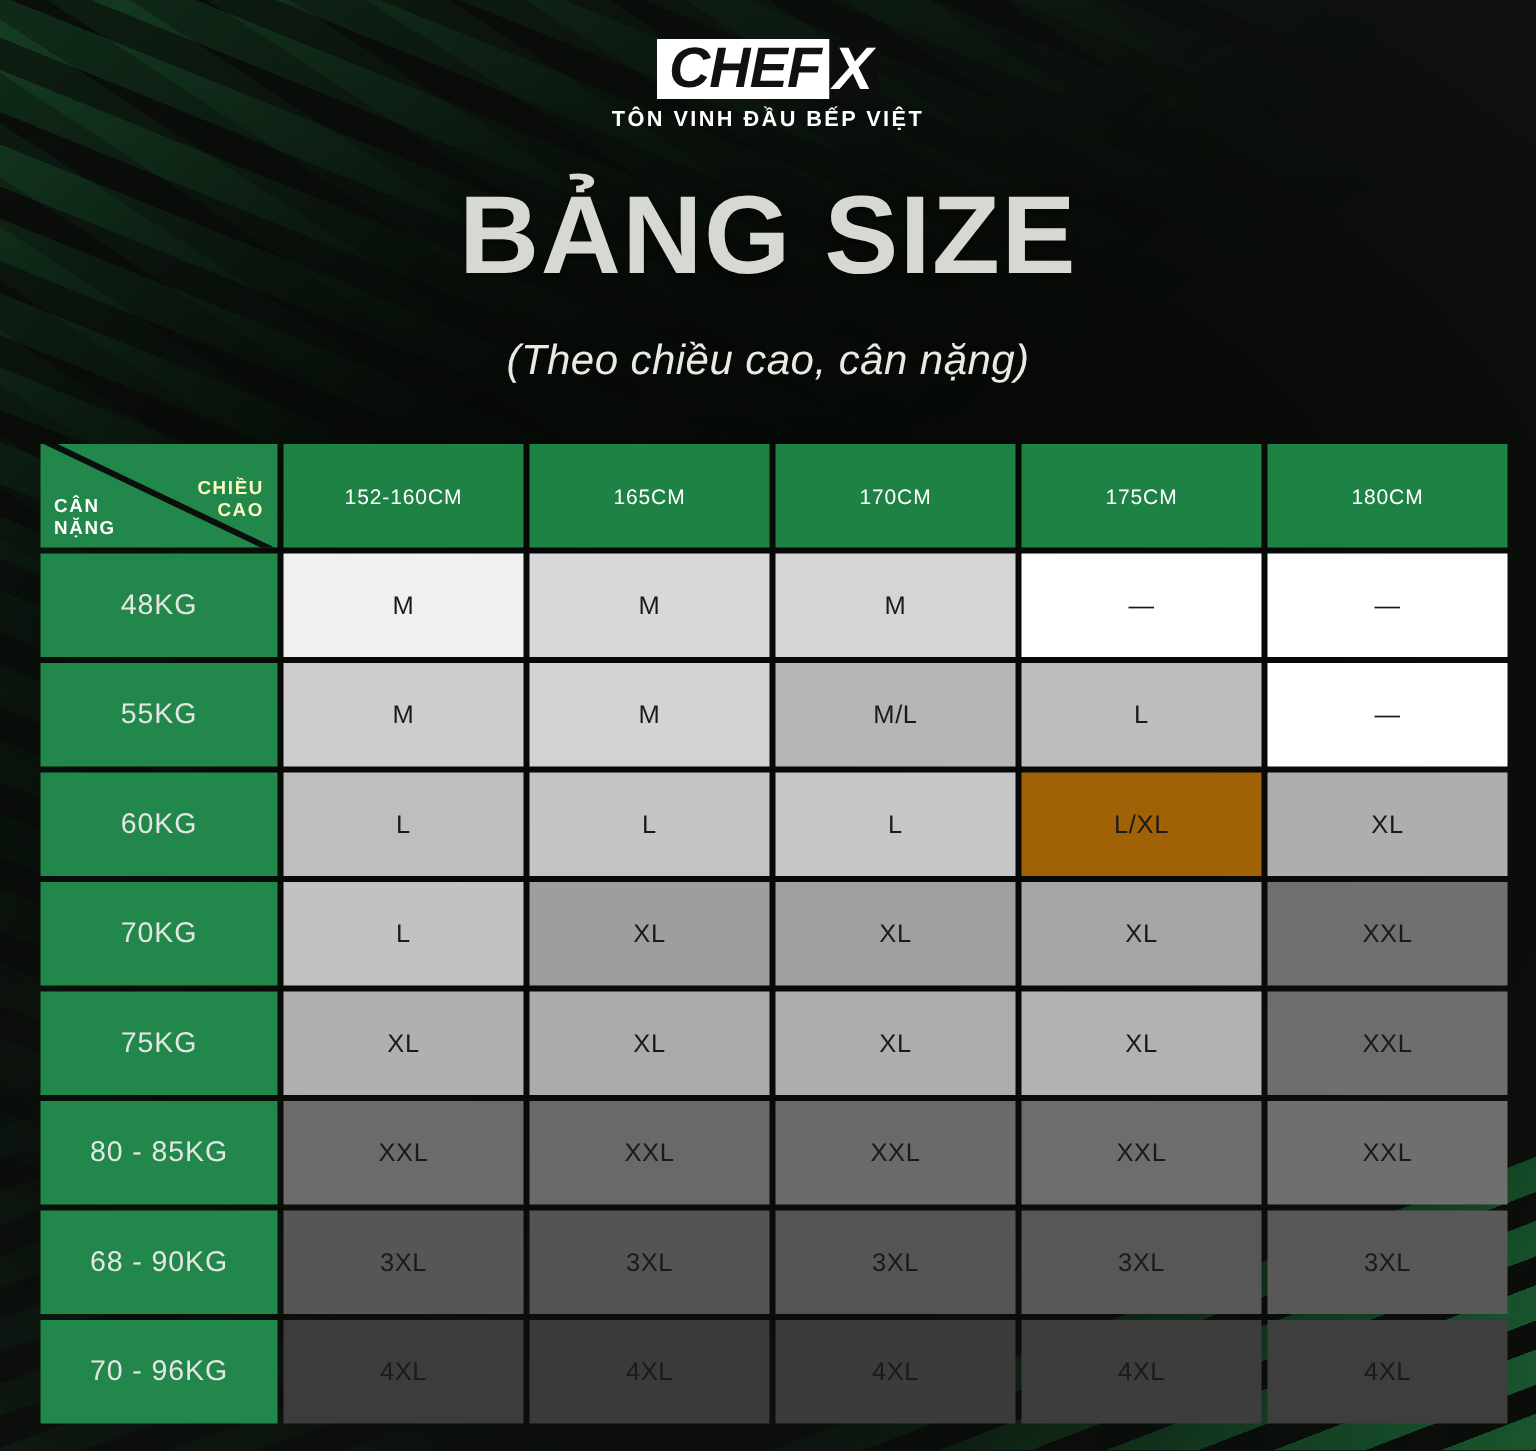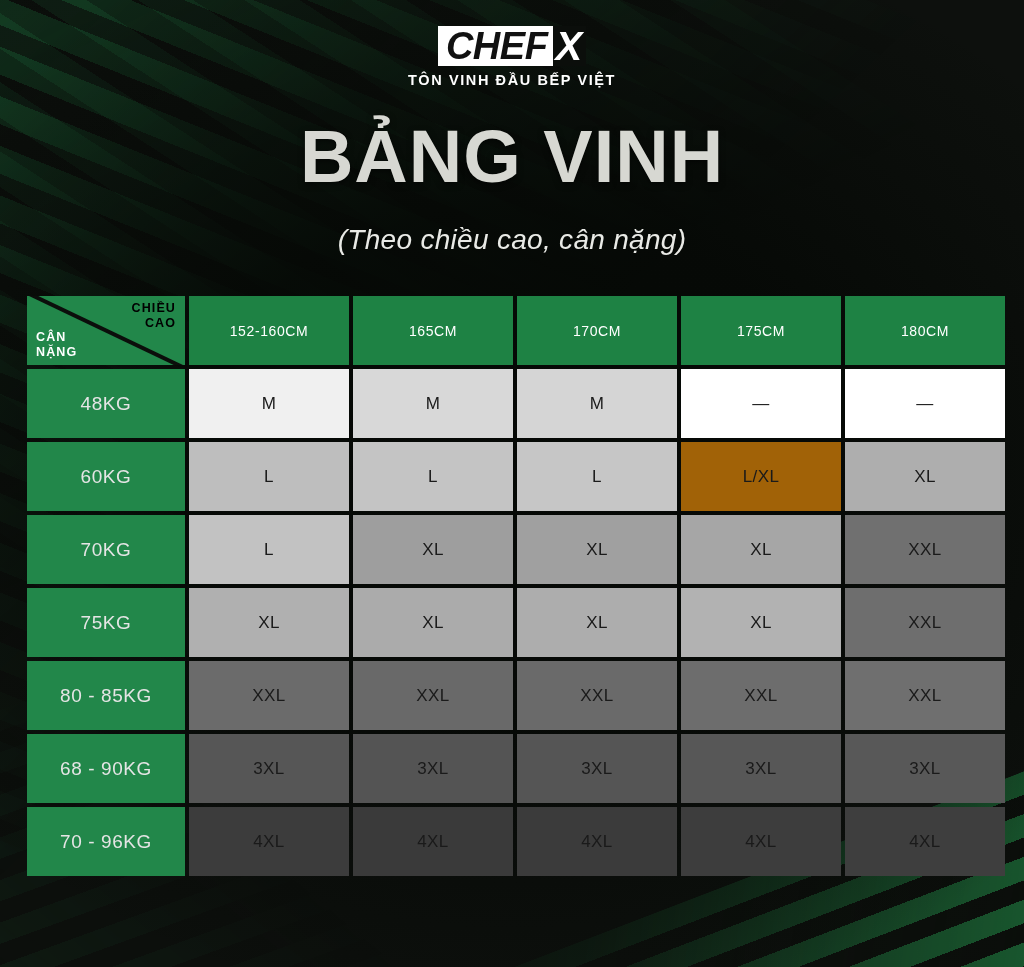--- a/index.html
+++ b/index.html
@@ -201,23 +201,23 @@
   th.corner .diag {
     position:absolute;
     left:-6%; top:50%;
     width:118%; height:4px;
     background:#0b0e0b;
     transform:rotate(25.5deg);
     transform-origin:center;
   }
   th.corner .lbl-height {
     position:absolute;
-    right:9px; top:5px;
+    right:9px; top:22px;
     text-align:right;
-    color:#000000;
+    color:#fef9c3;
     font-size:12.5px;
     font-weight:bold;
     letter-spacing:1.1px;
     line-height:1.22;
   }
   th.corner .lbl-weight {
     position:absolute;
     left:9px; bottom:5px;
     text-align:left;
     color:#ffffff;
@@ -243,21 +243,21 @@
   <div class="content">
 
     <div class="logo-wrap">
       <div class="logo-mark">
         <span class="logo-chef">CHEF</span>
         <span class="logo-x">X</span>
       </div>
       <div class="logo-tagline">TÔN VINH ĐẦU BẾP VIỆT</div>
     </div>
 
-    <div class="title">BẢNG VINH</div>
+    <div class="title">BẢNG SIZE</div>
     <div class="subtitle">(Theo chiều cao, cân nặng)</div>
 
     <div class="table-wrap">
       <table class="size-table">
         <colgroup>
           <col class="c-first">
           <col class="c-data">
             <col class="c-data">
             <col class="c-data">
             <col class="c-data">
@@ -286,20 +286,28 @@
         <tbody id="table-body">
             <tr>
               <td class="row-head">48KG</td>
               <td class="cell" style="background: rgb(240, 240, 240);">M</td>
               <td class="cell" style="background: rgb(216, 216, 216);">M</td>
               <td class="cell" style="background: rgb(213, 213, 213);">M</td>
               <td class="cell" style="background: rgb(255, 255, 255);">—</td>
               <td class="cell" style="background: rgb(255, 255, 255);">—</td>
             </tr>
             <tr>
+              <td class="row-head">55KG</td>
+              <td class="cell" style="background: rgb(205, 205, 205);">M</td>
+              <td class="cell" style="background: rgb(211, 211, 211);">M</td>
+              <td class="cell" style="background: rgb(182, 182, 182);">M/L</td>
+              <td class="cell" style="background: rgb(189, 189, 189);">L</td>
+              <td class="cell" style="background: rgb(255, 255, 255);">—</td>
+            </tr>
+            <tr>
               <td class="row-head">60KG</td>
               <td class="cell" style="background: rgb(190, 190, 190);">L</td>
               <td class="cell" style="background: rgb(196, 196, 196);">L</td>
               <td class="cell" style="background: rgb(198, 198, 198);">L</td>
               <td class="cell" style="background: #a16207;">L/XL</td>
               <td class="cell" style="background: rgb(174, 174, 174);">XL</td>
             </tr>
             <tr>
               <td class="row-head">70KG</td>
               <td class="cell" style="background: rgb(194, 194, 194);">L</td>

